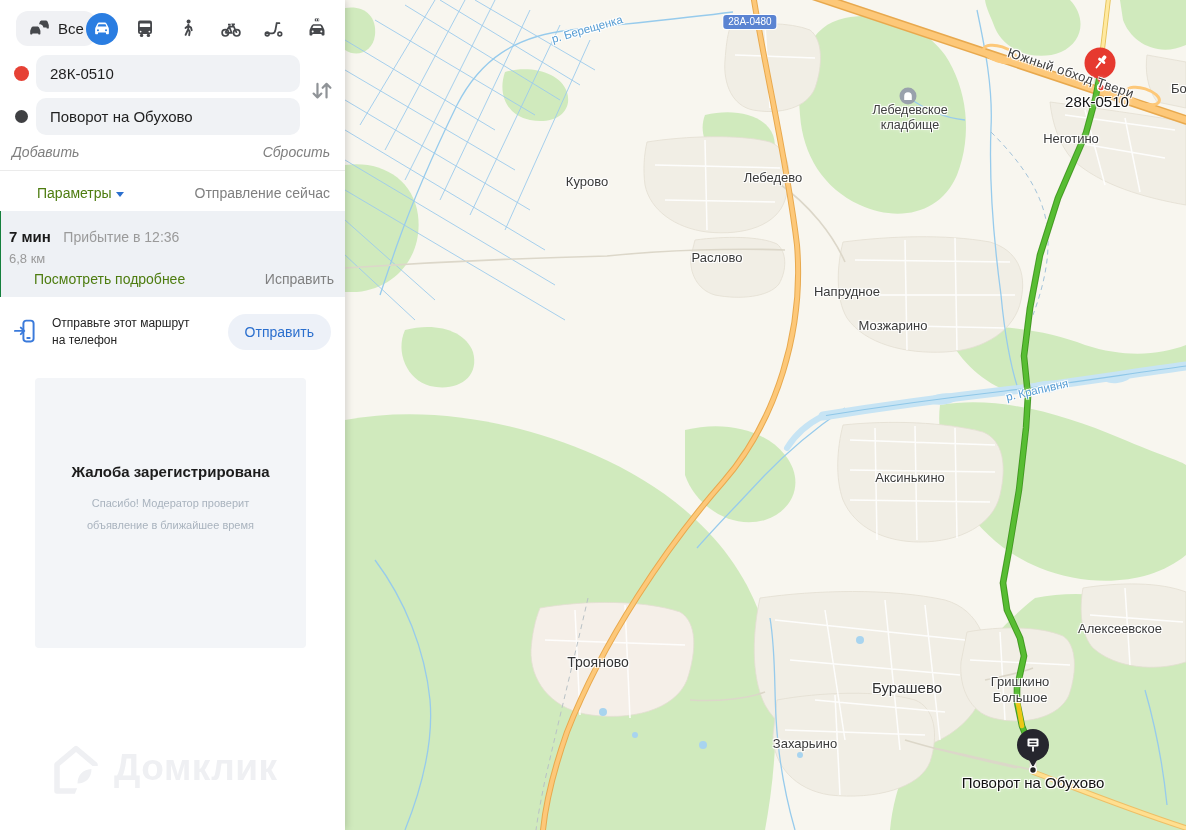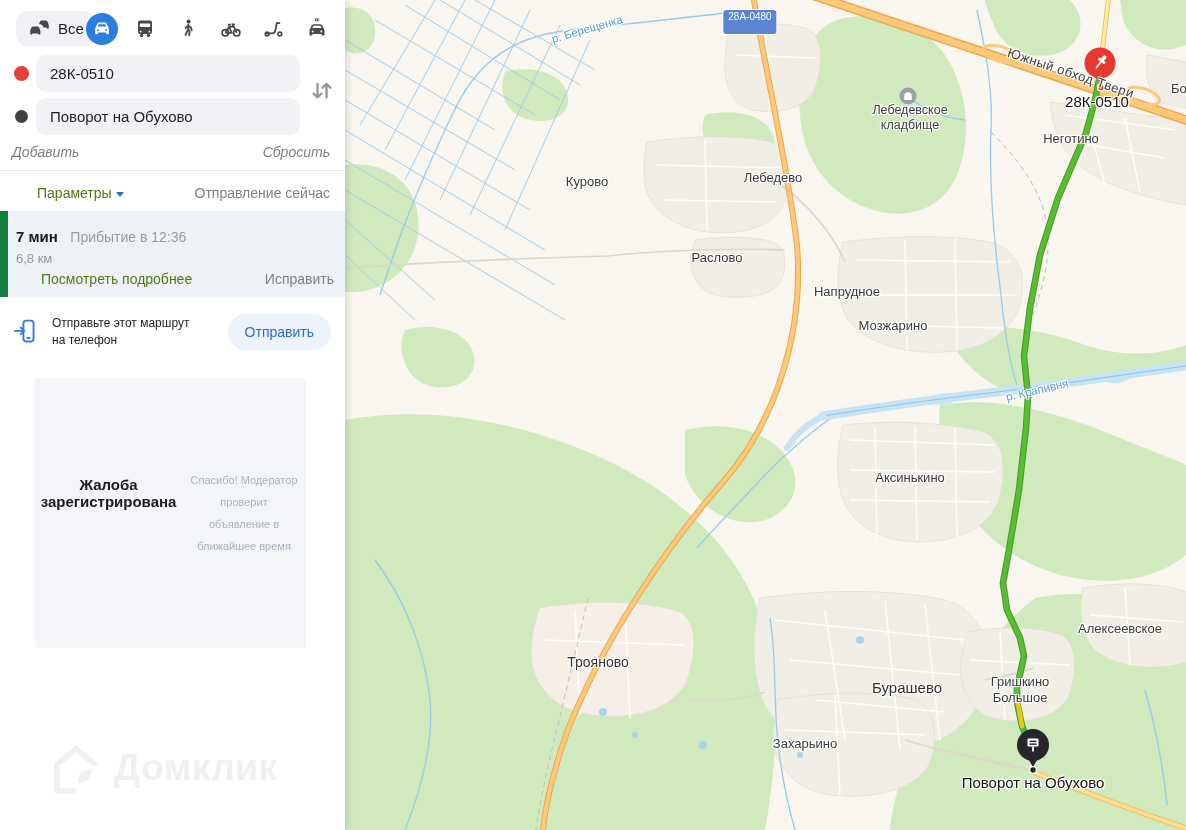--- a/index.html
+++ b/index.html
@@ -26,53 +26,53 @@
     font-size:14px;color:#808080;}
   .row-ar span{cursor:pointer;font-style:italic;}
   .divider{position:absolute;left:0;right:0;top:170px;height:1px;background:#ebebeb;}
   .row-par{position:absolute;left:12px;right:15px;top:185px;display:flex;justify-content:space-between;
     font-size:14px;}
   .lnk{color:#4d7c0f;cursor:pointer;margin-left:25px;}
   .gray{color:#808080;}
   .tri{display:inline-block;width:0;height:0;border-left:4px solid transparent;
     border-right:4px solid transparent;border-top:5px solid #2b6fce;margin-left:4px;vertical-align:1px;}
   .result-card{position:absolute;left:0;right:0;top:211px;height:86px;background:#eef1f5;
-    border-left:8px solid #15803d;box-sizing:border-box;}
+    border-left:1px solid #15803d;box-sizing:border-box;}
   .rc-line1{position:absolute;left:8px;top:17px;}
   .rc-dur{font-size:15px;font-weight:bold;color:#1a1a1a;}
   .rc-arr{font-size:14px;color:#9a9a9a;margin-left:8px;}
   .rc-dist{position:absolute;left:8px;top:40px;font-size:13px;color:#9a9a9a;}
   .rc-links{position:absolute;left:8px;right:11px;top:60px;display:flex;justify-content:space-between;font-size:14px;}
   .send-row{position:absolute;left:0;right:0;top:300px;height:64px;background:#fff;}
   .send-ico{position:absolute;left:13px;top:17px;}
   .send-txt{position:absolute;left:52px;top:15px;font-size:12px;color:#242424;line-height:17px;}
   .send-btn{position:absolute;right:14px;top:14px;background:#edf1f8;color:#2b6fce;border:none;
     font-family:"Liberation Sans",sans-serif;font-size:14px;padding:10px 17px;border-radius:18px;cursor:pointer;}
   .toast{position:absolute;left:35px;top:378px;width:271px;height:270px;background:#f3f5f8;
-    border-radius:4px;display:flex;flex-direction:row;align-items:center;justify-content:center;text-align:center;}
+    border-radius:4px;display:flex;flex-direction:column;align-items:center;justify-content:center;text-align:center;}
   .toast-title{font-size:15px;font-weight:bold;color:#1c1c1c;margin-bottom:12px;margin-top:-28px;}
   .toast-sub{font-size:11px;color:#a9b3be;line-height:22px;}
   .wm{position:absolute;left:48px;top:740px;display:flex;align-items:center;gap:10px;pointer-events:none;}
   .wm-text{font-size:37px;font-weight:bold;color:#eff0f3;letter-spacing:.5px;}
 
   
   .map{position:absolute;left:345px;top:0;width:841px;height:830px;overflow:hidden;background:#f8f6ef;cursor:grab;}
   .map svg.base{position:absolute;left:0;top:0;}
   .mlabel{position:absolute;transform:translate(-50%,-50%);font-size:13px;color:#3a3a3a;white-space:nowrap;
     text-shadow:-1px -1px 0 rgba(255,255,255,.95),1px -1px 0 rgba(255,255,255,.95),
     -1px 1px 0 rgba(255,255,255,.95),1px 1px 0 rgba(255,255,255,.95),0 0 4px #fff;z-index:3;}
   .mlabel.town{font-size:15px;color:#313131;}
   .mlabel.town2{font-size:14px;color:#343434;}
   .mlabel.poi{font-size:15px;color:#121212;}
   .mlabel.water{color:#579dd4;font-size:11.5px;}
   .mlabel.muted{color:#404040;font-size:12.5px;line-height:15px;text-align:center;}
   .mlabel.roadname{color:#3f3f3f;font-size:13px;letter-spacing:.5px;}
   .mlabel.edge{transform:translate(0,-50%);}
   .shield{position:absolute;left:405px;top:22px;transform:translate(-50%,-50%);background:#5b84d2;
-    color:#fff;font-size:10px;padding:1px 5px 12px;border-radius:3px;box-shadow:0 0 0 1px #fff;z-index:3;}
+    color:#fff;font-size:10px;padding:1px 5px 2px;border-radius:3px;box-shadow:0 0 0 1px #fff;z-index:3;}
 </style>
 </head>
 <body>
 
 <div class="app">
 
   <div class="sidebar">
 
     <div class="pill-all">
       <svg width="24" height="24" viewBox="0 0 24 24">

